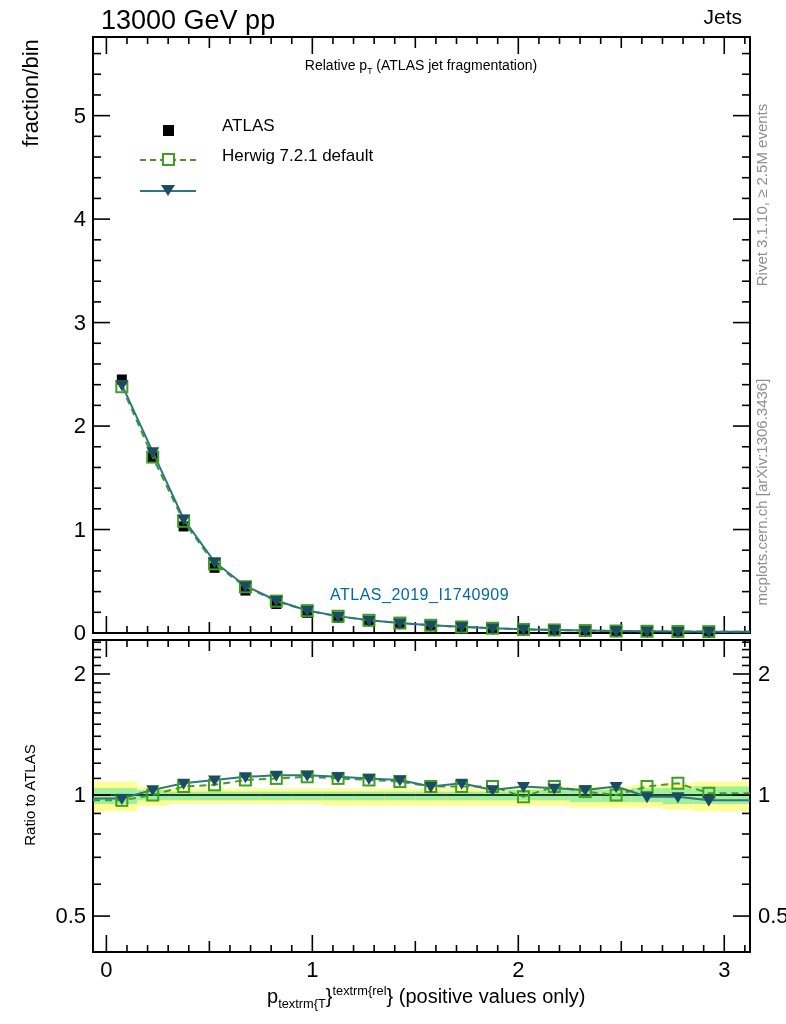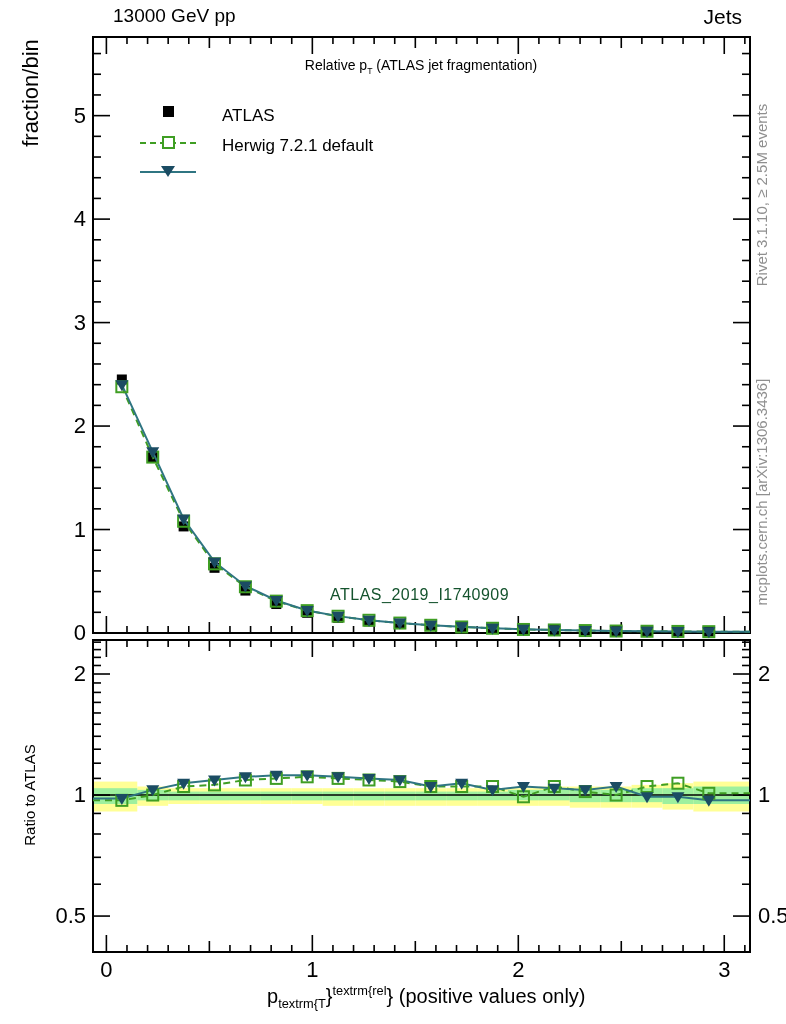--- a/index.html
+++ b/index.html
@@ -1,34 +1,34 @@
 <!DOCTYPE html>
 <html><head>
 <meta charset="utf-8">
 <style>
   html,body{margin:0;padding:0;background:#ffffff;}
   .page{position:relative;width:786px;height:1024px;background:#fff;overflow:hidden;
         font-family:"Liberation Sans","DejaVu Sans",sans-serif;color:#000;}
   svg{position:absolute;left:0;top:0;z-index:1;}
   .txt{position:absolute;z-index:2;white-space:nowrap;}
   .rot{transform:rotate(-90deg);transform-origin:center center;text-align:center;}
-  .beam{left:113px;top:5px;font-size:19px;}
+  .beam{left:101px;top:5px;font-size:27px;}
   .jets{right:44px;top:5px;font-size:21px;}
   .title{left:151px;top:57px;width:540px;text-align:center;font-size:14px;}
   .title sub{font-size:62%;}
   .ylabel-main{left:-34px;top:80px;width:130px;height:26px;font-size:22px;line-height:26px;}
   .ylabel-ratio{left:-30px;top:786px;width:120px;height:18px;font-size:15px;line-height:18px;}
-  .watermark{left:330px;top:586px;font-size:16px;color:#14532d;letter-spacing:.5px;z-index:0;}
+  .watermark{left:330px;top:586px;font-size:16px;color:#0369a1;letter-spacing:.5px;z-index:0;}
   .side{color:#8f8f8f;font-size:15px;}
   .rivet{left:602px;top:186px;width:320px;height:18px;line-height:18px;}
   .mcplots{left:617px;top:483px;width:290px;height:18px;line-height:18px;}
   .xlabel{left:267px;top:983px;width:520px;text-align:left;font-size:20px;}
   .xlabel sub,.xlabel sup{font-size:64%;}
   .legend{left:140px;top:106px;z-index:2;position:absolute;}
-  .legend-row{display:flex;align-items:flex-start;height:30px;}
+  .legend-row{display:flex;align-items:flex-end;height:30px;}
   .legend-marker{width:56px;display:flex;align-items:center;justify-content:center;position:relative;flex:0 0 56px;}
   .legend-text{margin-left:26px;font-size:17px;}
   .lm-atlas{width:11px;height:11px;background:#000;}
   .lm-line{position:absolute;left:0;top:50%;width:56px;height:0;margin-top:-1px;}
   .lm-dashed{border-top:2px dashed #3f9e23;}
   .lm-solid{border-top:2px solid #2f7582;}
   .lm-opensq{position:relative;width:9px;height:9px;border:2px solid #3f9e23;background:#fff;z-index:1;}
   .lm-tri{position:relative;width:0;height:0;z-index:1;
           border-left:7px solid transparent;border-right:7px solid transparent;border-top:11px solid #1b4c63;}
   .xt{position:absolute;font-size:22px;transform:translateX(-50%);z-index:2;}

